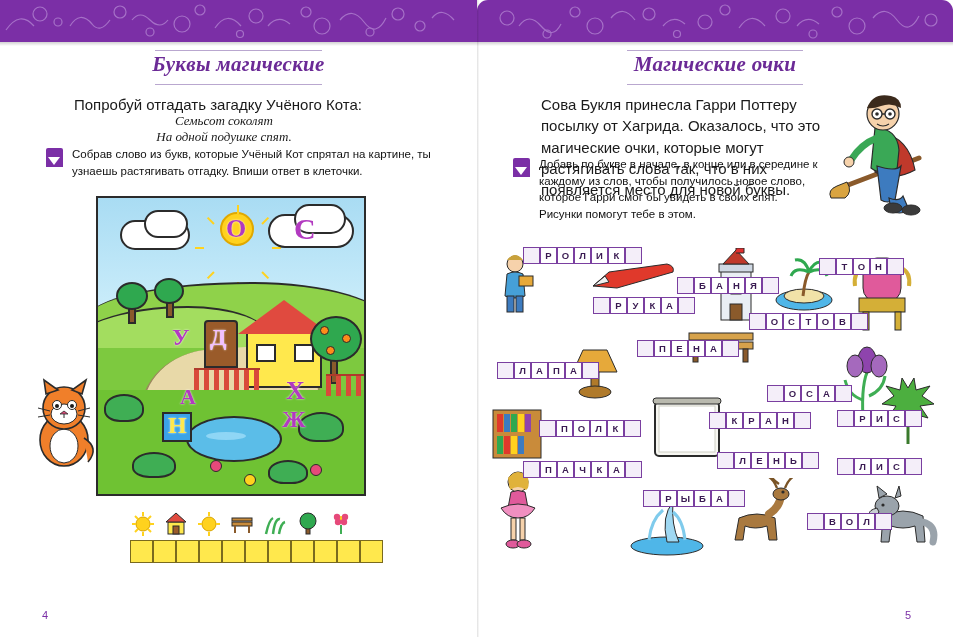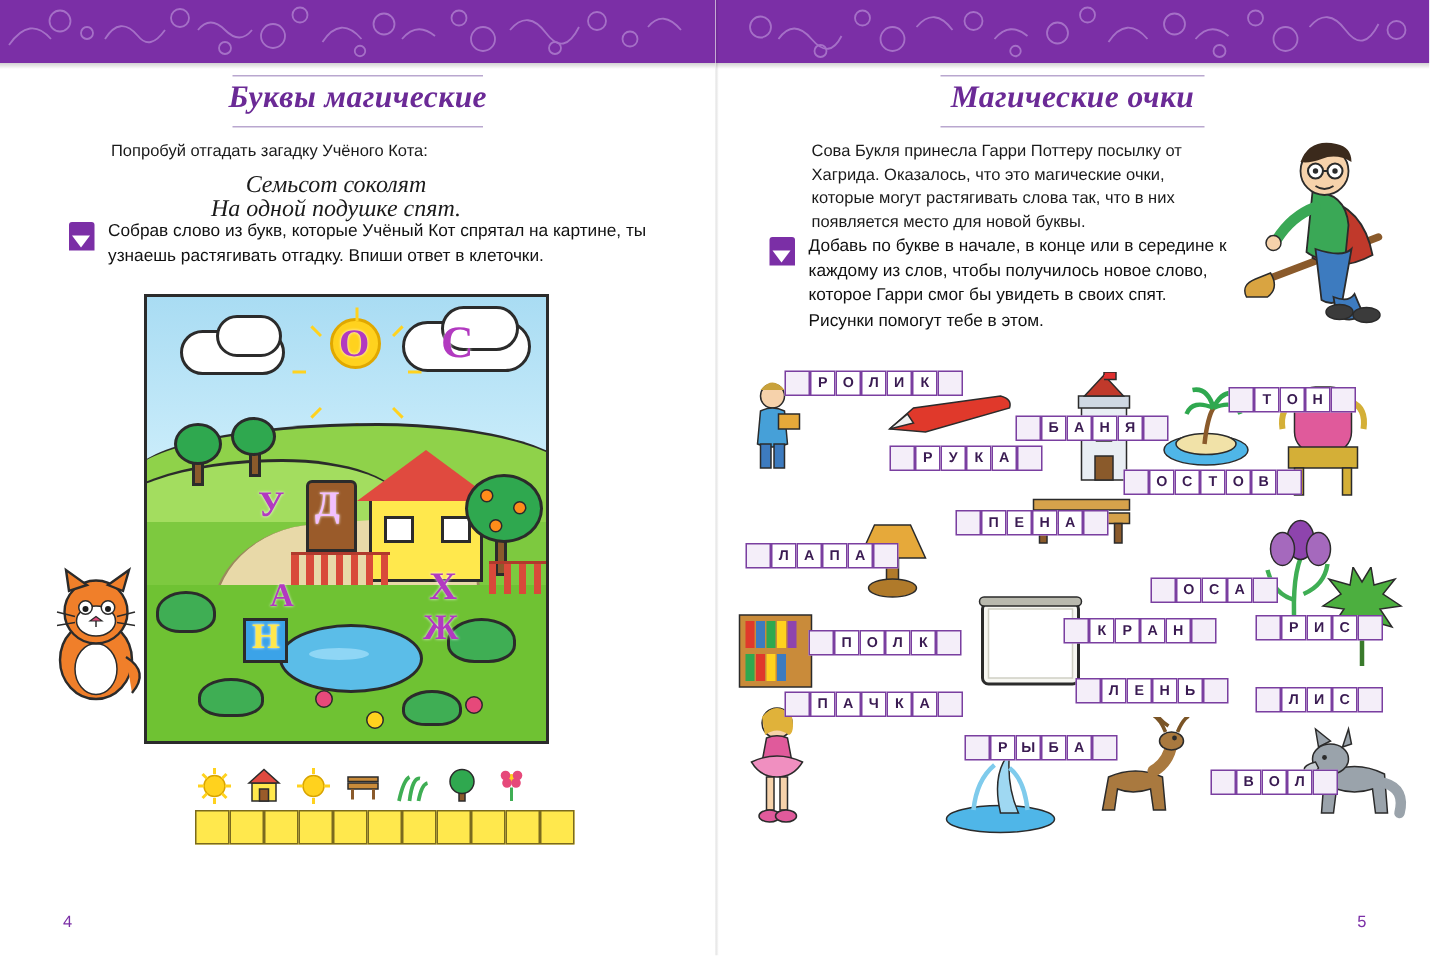--- a/index.html
+++ b/index.html
@@ -7,21 +7,21 @@
   body {
     width: 953px; height: 637px;
     font-family: "Liberation Sans", sans-serif;
     background: #ffffff;
     overflow: hidden;
   }
   .spread { position: relative; width: 953px; height: 637px; display: flex; }
 
   .page { position: relative; height: 637px; overflow: hidden; background: #fff; }
   .page-left  { width: 477px; }
-  .page-right { width: 476px; }
+  .page-right { width: 476px; border-radius: 11px; }
 
   
   .band {
     position: absolute; top: 0; left: 0; right: 0; height: 42px;
     background: #7b2fa6;
     overflow: hidden;
   }
   .band .doodles {
     position: absolute; inset: 0;
     opacity: .55;
@@ -40,28 +40,28 @@
     font-size: 21px;
     color: #6b2a96;
     letter-spacing: .3px;
   }
   .title-rule {
     position: absolute; left: 0; right: 0; height: 1px; background: #b9a7cf;
   }
 
   .para {
     position: absolute;
-    font-size: 11px;
+    font-size: 15px;
     color: #1a1a1a;
     line-height: 1.42;
   }
   .riddle {
     font-family: "Liberation Serif", serif;
     font-style: italic;
-    font-size: 16px;
+    font-size: 13px;
     color: #1a1a1a;
     line-height: 1.45;
     text-align: center;
   }
 
   
   .callout { position: absolute; }
   .callout .arrow {
     position: absolute; left: 0; top: 2px;
     width: 17px; height: 19px;

